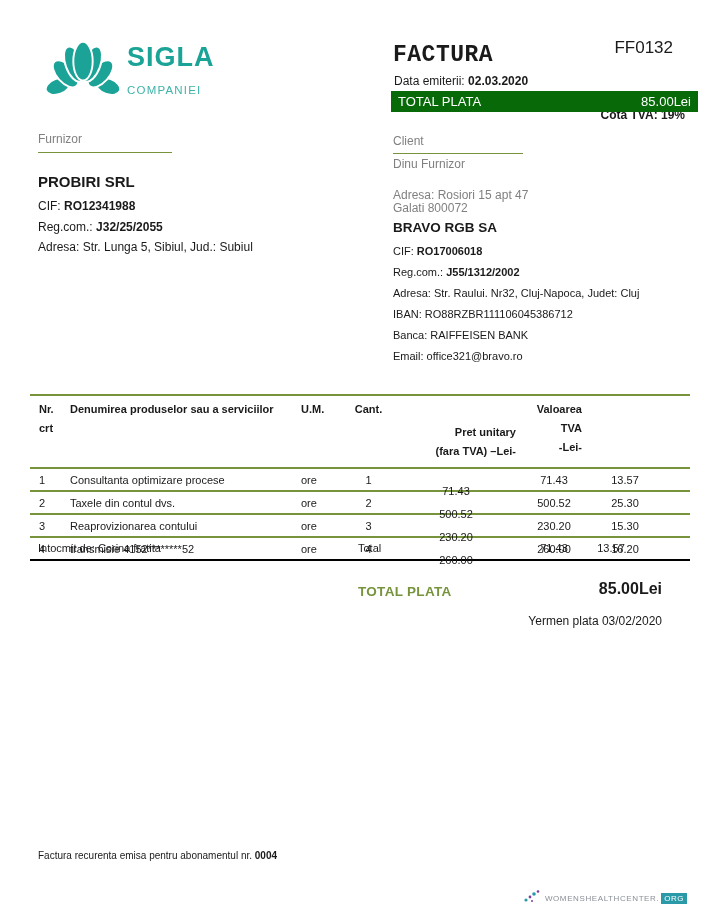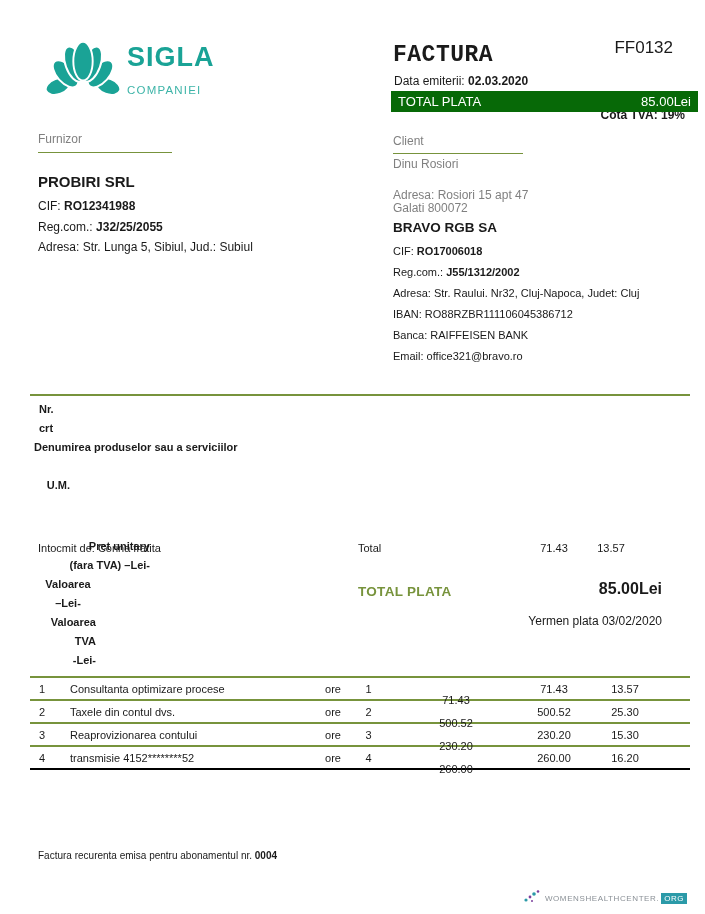--- a/index.html
+++ b/index.html
@@ -39,31 +39,31 @@
   
   .cli-gray { left:393px; font-size:12px; color:var(--gray); }
   .client-company { left:393px; top:220px; font-size:13.5px; font-weight:bold; }
   .cli-line { left:393px; font-size:11px; }
   .cli-line b { font-weight:bold; }
 
   
   .invoice-table { position:absolute; left:30px; top:394px; width:660px; }
   .thead {
     display:flex; border-top:2px solid var(--olive); border-bottom:2px solid var(--olive);
-    padding:4px 0 6px 0; font-weight:bold; font-size:11px;flex-direction:column;
+    padding:4px 0 6px 0; font-weight:bold; font-size:11px;
   }
   .thead .hl { line-height:19px; min-height:19px; }
   .trow {
     display:flex; align-items:center; height:23px;
     border-bottom:2px solid var(--olive); font-size:11px;
   }
   .trow:last-child { border-bottom:2.5px solid #000; }
   .c-nr   { width:36px;  padding-left:9px; }
   .c-desc { width:235px; padding-left:4px; }
-  .c-um   { width:40px;  text-align:right; }
+  .c-um   { width:40px;  text-align:left; }
   .c-cant { width:55px;  text-align:center; }
   .c-pret { width:120px; text-align:center;margin-top:23px; }
   .c-val  { width:76px;  text-align:center; }
   .c-tva  { width:66px;  text-align:center; margin-right:32px; }
   .thead .c-pret { text-align:right; }
   .thead .c-tva  { text-align:right; }
 
   
   .prepared    { left:38px;  top:542px; font-size:11px; }
   .total-word  { left:358px; top:542px; font-size:11px; }
@@ -116,21 +116,21 @@
 
   <div class="abs sec-label" style="left:38px; top:132px;">Furnizor</div>
   <div class="abs sec-rule" style="left:38px; top:152px; width:134px;"></div>
   <div class="abs supplier-name">PROBIRI SRL</div>
   <div class="abs sup-line" style="top:199px;"><span>CIF: </span><b>RO12341988</b></div>
   <div class="abs sup-line" style="top:220px;"><span>Reg.com.: </span><b>J32/25/2055</b></div>
   <div class="abs sup-line" style="top:240px;">Adresa: Str. Lunga 5, Sibiul, Jud.: Subiul</div>
 
   <div class="abs sec-label" style="left:393px; top:134px;">Client</div>
   <div class="abs sec-rule" style="left:393px; top:153px; width:130px;"></div>
-  <div class="abs cli-gray" style="top:157px;">Dinu Rosiori</div>
+  <div class="abs cli-gray" style="top:157px;">Dinu Furnizor</div>
   <div class="abs cli-gray" style="top:188px;">Adresa: Rosiori 15 apt 47</div>
   <div class="abs cli-gray" style="top:201px;">Galati 800072</div>
   <div class="abs client-company">BRAVO RGB SA</div>
   <div class="abs cli-line" style="top:245px;"><span>CIF: </span><b>RO17006018</b></div>
   <div class="abs cli-line" style="top:266px;"><span>Reg.com.: </span><b>J55/1312/2002</b></div>
   <div class="abs cli-line" style="top:287px;">Adresa: Str. Raului. Nr32, Cluj-Napoca, Judet: Cluj</div>
   <div class="abs cli-line" style="top:308px;">IBAN: RO88RZBR111106045386712</div>
   <div class="abs cli-line" style="top:329px;">Banca: RAIFFEISEN BANK</div>
   <div class="abs cli-line" style="top:350px;">Email: office321@bravo.ro</div>
 
@@ -141,27 +141,27 @@
           <div class="hl">crt</div>
         </div>
       <div class="c-desc">
           <div class="hl">Denumirea produselor sau a serviciilor</div>
           <div class="hl"></div>
         </div>
       <div class="c-um">
           <div class="hl">U.M.</div>
           <div class="hl"></div>
         </div>
+      <div class="c-cant">
+          <div class="hl">Cant.</div>
+          <div class="hl"></div>
+        </div>
       <div class="c-pret">
           <div class="hl">Pret unitary</div>
           <div class="hl">(fara TVA) –Lei-</div>
-        </div>
-      <div class="c-val">
-          <div class="hl">Valoarea</div>
-          <div class="hl">–Lei-</div>
         </div>
       <div class="c-tva">
           <div class="hl">Valoarea TVA</div>
           <div class="hl">-Lei-</div>
         </div>
     </div>
     <div>
         <div class="trow">
           <div class="c-nr">1</div>
           <div class="c-desc">Consultanta optimizare procese</div>

